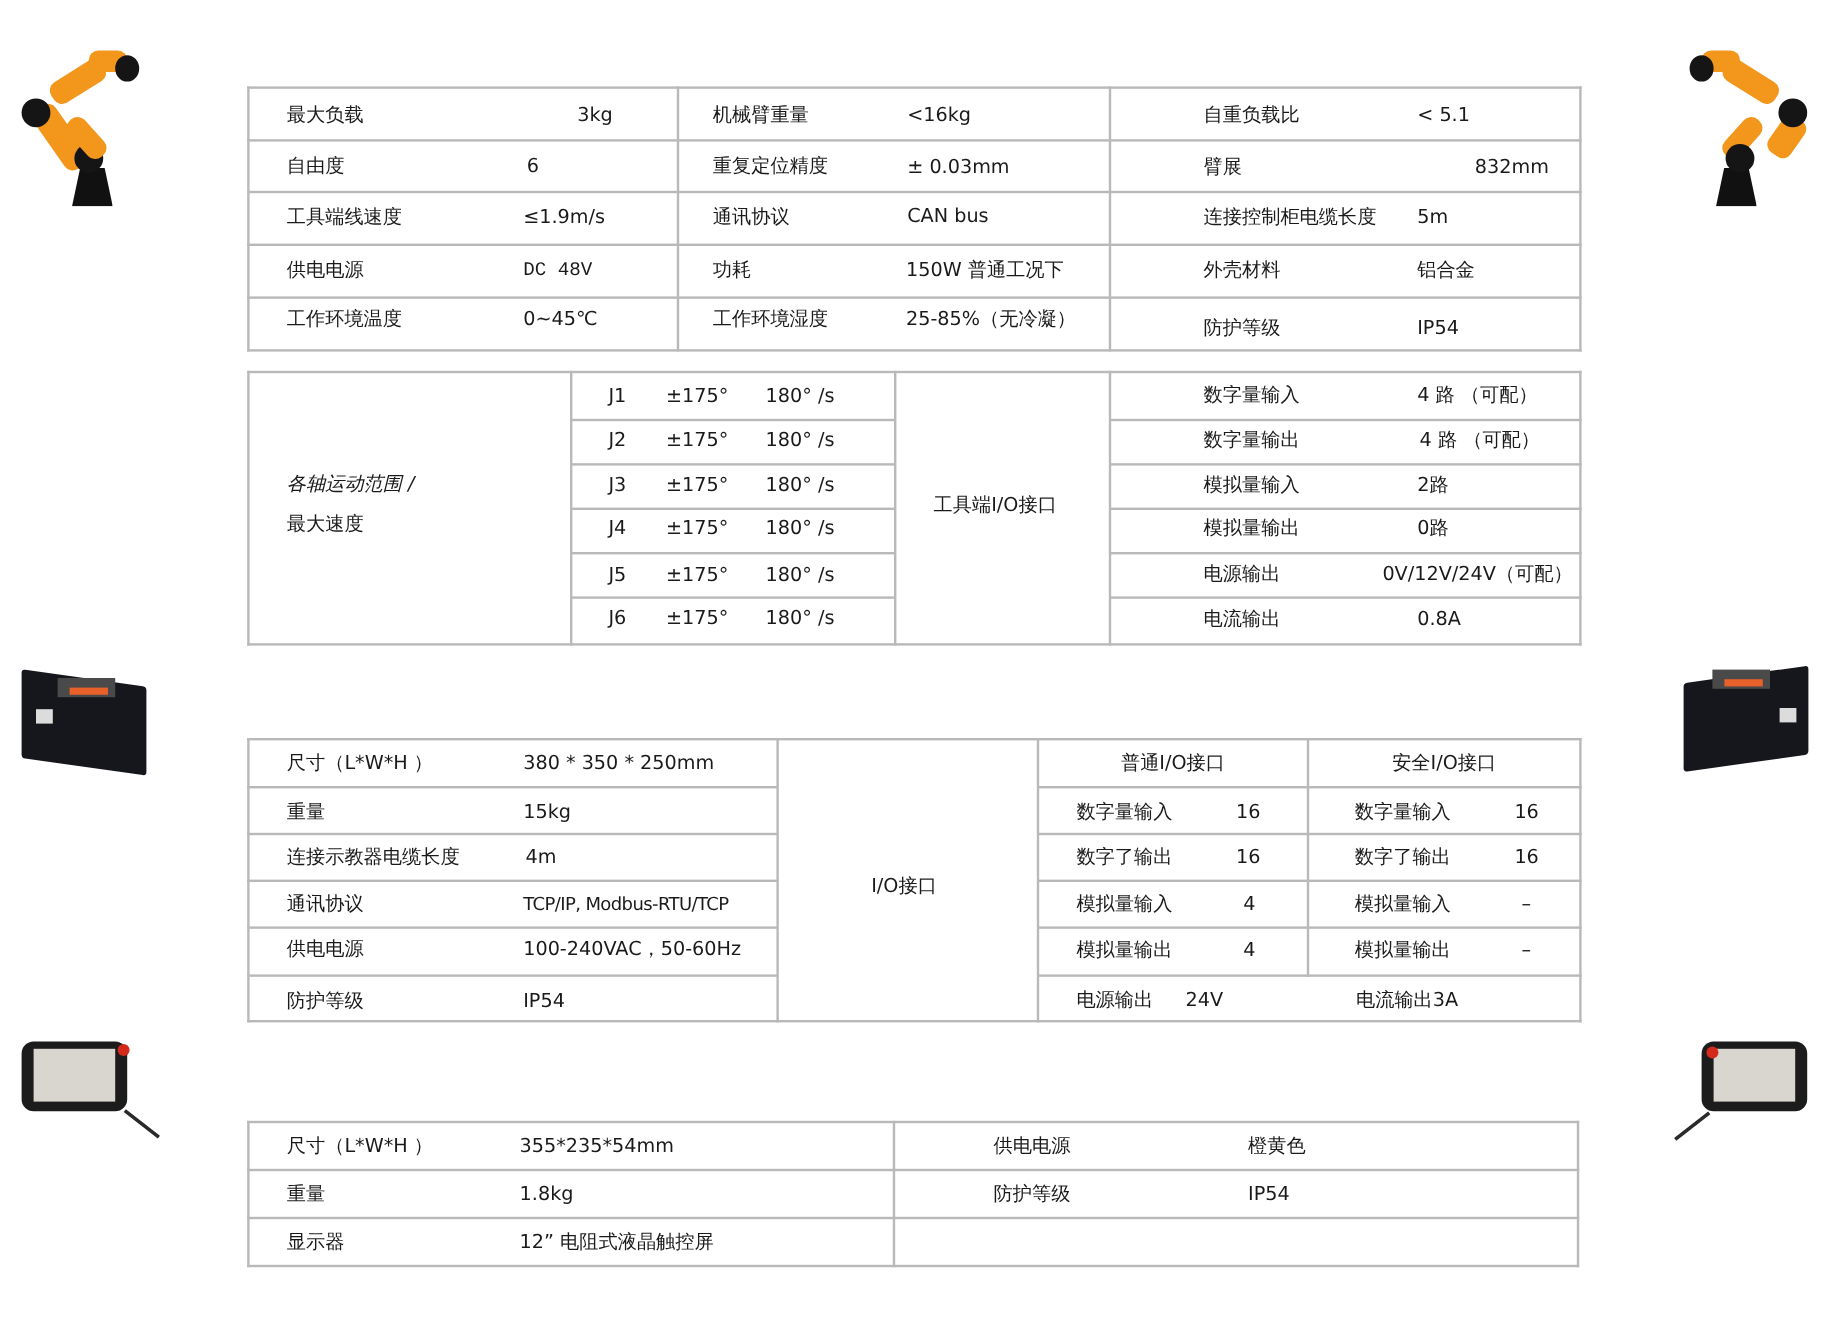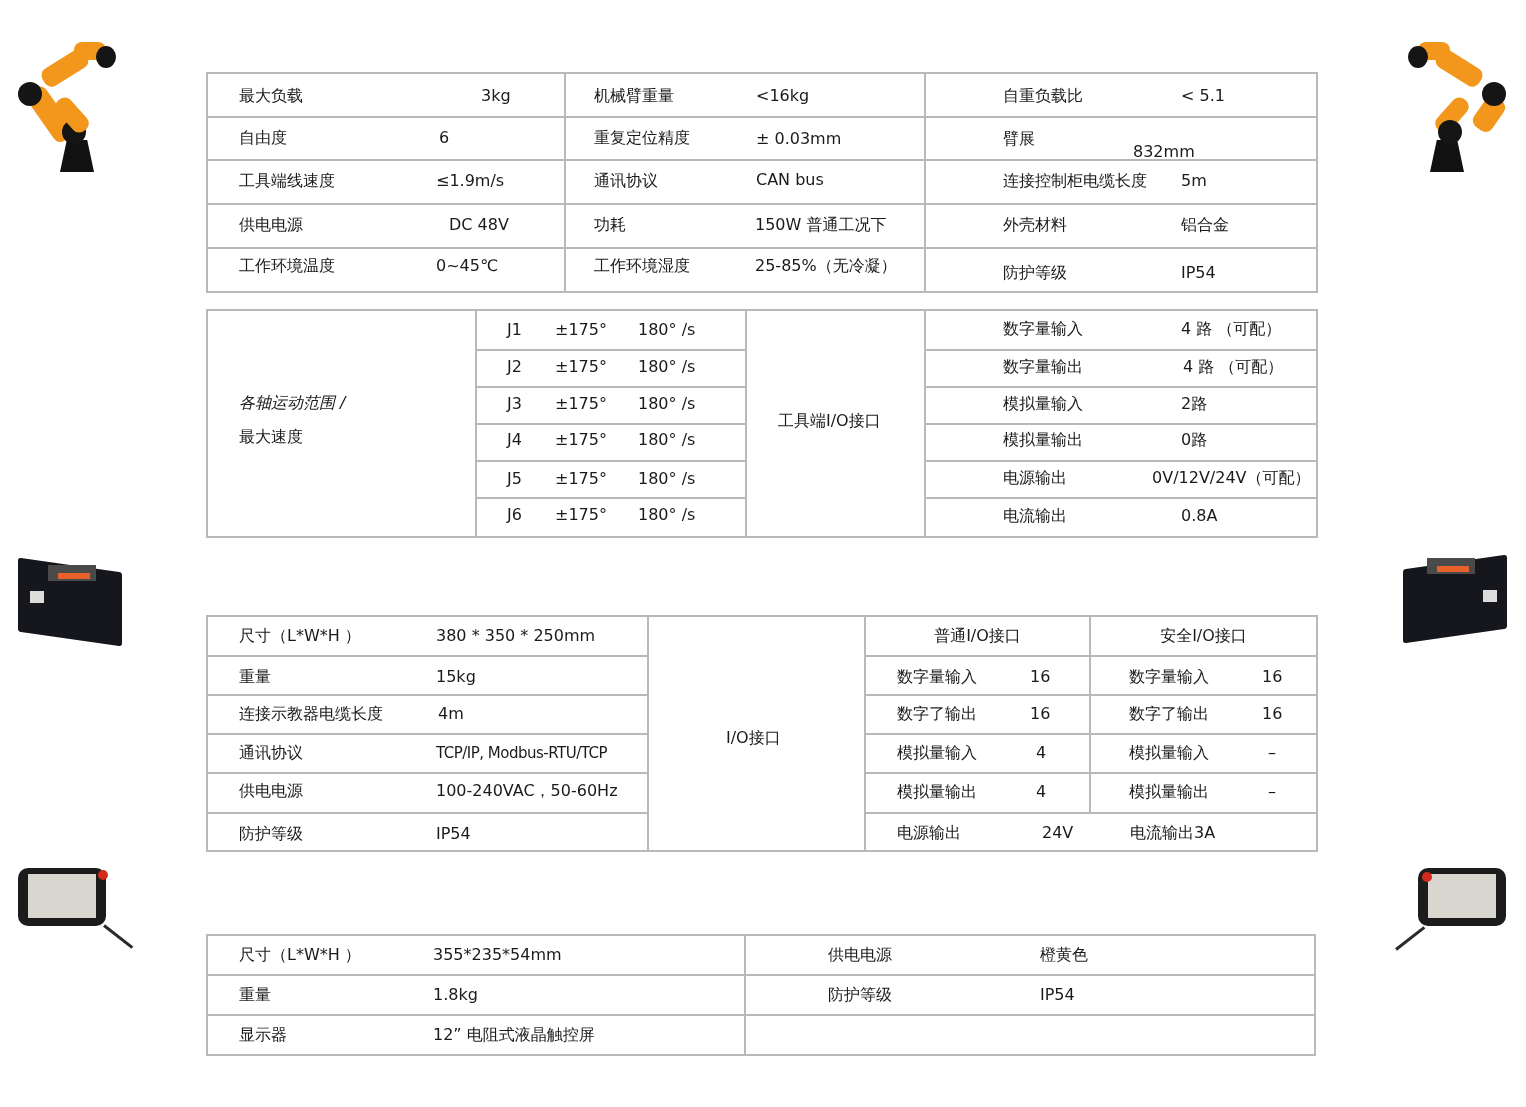--- a/index.html
+++ b/index.html
@@ -90,31 +90,31 @@
   <span class="cell" style="left:594px;top:86px;">机械臂重量</span>
   <span class="cell" style="left:756px;top:86px;">&lt;16kg</span>
   <span class="cell" style="left:1003px;top:86px;">自重负载比</span>
   <span class="cell" style="left:1181px;top:86px;">&lt; 5.1</span>
 
   <span class="cell" style="left:239px;top:128px;">自由度</span>
   <span class="cell" style="left:439px;top:128px;">6</span>
   <span class="cell" style="left:594px;top:128px;">重复定位精度</span>
   <span class="cell" style="left:756px;top:129px;">± 0.03mm</span>
   <span class="cell" style="left:1003px;top:129px;">臂展</span>
-  <span class="cell" style="left:1133px;top:129px;margin-top:13px;">832mm</span>
+  <span class="cell" style="left:1229px;top:129px;">832mm</span>
 
   <span class="cell" style="left:239px;top:171px;">工具端线速度</span>
   <span class="cell" style="left:436px;top:171px;">≤1.9m/s</span>
   <span class="cell" style="left:594px;top:171px;">通讯协议</span>
   <span class="cell" style="left:756px;top:170px;">CAN bus</span>
   <span class="cell" style="left:1003px;top:171px;">连接控制柜电缆长度</span>
   <span class="cell" style="left:1181px;top:171px;">5m</span>
 
   <span class="cell" style="left:239px;top:215px;">供电电源</span>
-  <span class="cell" style="left:449px;top:215px;">DC 48V</span>
+  <span class="cell" style="left:436px;top:215px;font-family:Liberation Mono, monospace;">DC 48V</span>
   <span class="cell" style="left:594px;top:215px;">功耗</span>
   <span class="cell" style="left:755px;top:215px;">150W  普通工况下</span>
   <span class="cell" style="left:1003px;top:215px;">外壳材料</span>
   <span class="cell" style="left:1181px;top:215px;">铝合金</span>
 
   <span class="cell" style="left:239px;top:256px;text-align:right;">工作环境温度</span>
   <span class="cell" style="left:436px;top:256px;text-align:center;">0~45℃</span>
   <span class="cell" style="left:594px;top:256px;">工作环境湿度</span>
   <span class="cell" style="left:755px;top:256px;">25-85%（无冷凝）</span>
   <span class="cell" style="left:1003px;top:263px;">防护等级</span>
@@ -238,21 +238,21 @@
   <span class="cell" style="left:1129px;top:667px;">数字量输入</span>
   <span class="cell" style="left:1262px;top:667px;">16</span>
   <span class="cell" style="left:1129px;top:704px;">数字了输出</span>
   <span class="cell" style="left:1262px;top:704px;">16</span>
   <span class="cell" style="left:1129px;top:743px;">模拟量输入</span>
   <span class="cell" style="left:1268px;top:743px;">–</span>
   <span class="cell" style="left:1129px;top:782px;">模拟量输出</span>
   <span class="cell" style="left:1268px;top:782px;">–</span>
 
   <span class="cell" style="left:897px;top:823px;">电源输出</span>
-  <span class="cell" style="left:1042px;top:823px;text-align:right;">24V</span>
+  <span class="cell" style="left:988px;top:823px;text-align:right;">24V</span>
   <span class="cell" style="left:1130px;top:823px;">电流输出3A</span>
 </div>
 
 <div>
   <div class="line-h" style="left:206px;top:934px;width:1110px;"></div>
   <div class="line-h" style="left:206px;top:974px;width:1110px;"></div>
   <div class="line-h" style="left:206px;top:1014px;width:1110px;"></div>
   <div class="line-h" style="left:206px;top:1054px;width:1110px;"></div>
   <div class="line-v" style="left:206px;top:934px;height:122px;"></div>
   <div class="line-v" style="left:744px;top:934px;height:122px;"></div>

